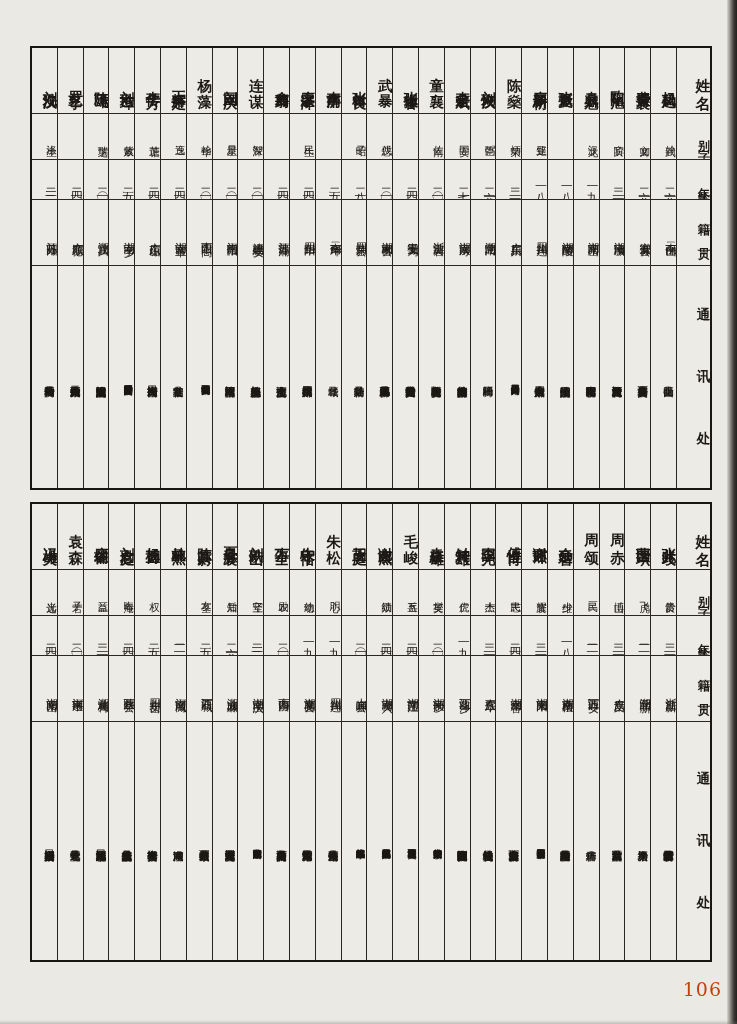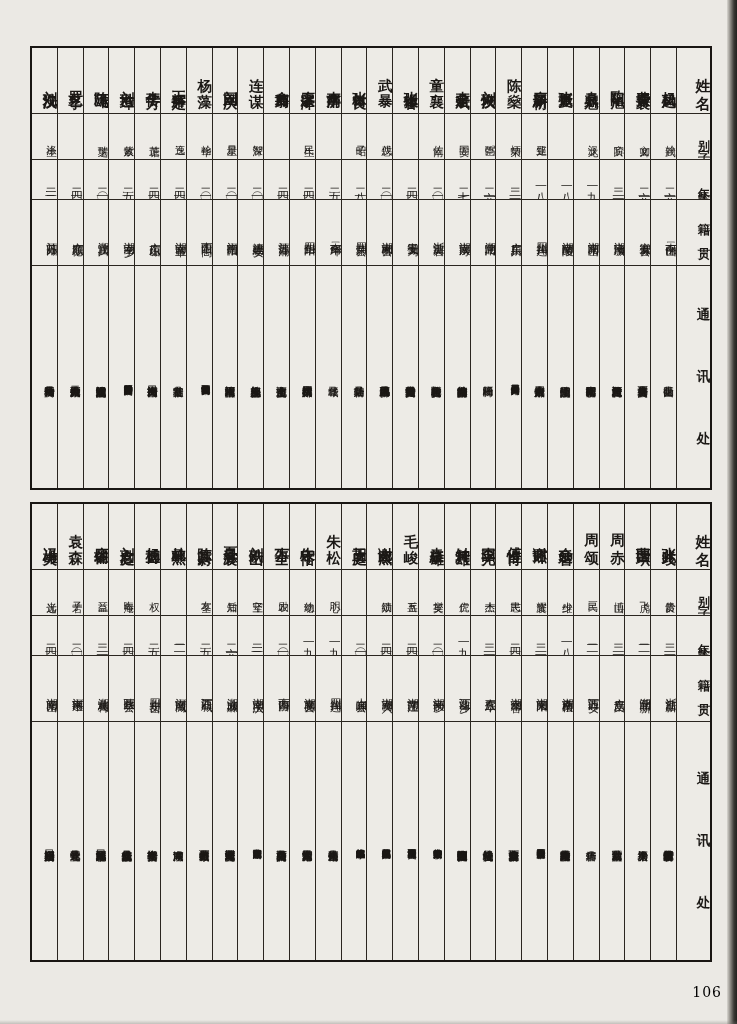--- a/index.html
+++ b/index.html
@@ -50,21 +50,21 @@
   .c-address.small{font-size:9px;line-height:10px;}
   
   .h{font-weight:bold;}
   .h-name{font-size:15px;letter-spacing:18px;padding-top:7px;line-height:1;}
   .h-courtesy{font-size:12px;letter-spacing:9px;padding-top:5px;line-height:1;}
   .h-age{font-size:12px;letter-spacing:5px;padding-top:4px;line-height:1;}
   .h-native{font-size:12.5px;letter-spacing:24px;padding-top:8px;line-height:1;}
   .h-address{font-size:13.5px;letter-spacing:62px;padding-top:24px;line-height:1;}
   .page-number{
     position:absolute;right:15px;bottom:24px;
-    font-size:14px;color:#000000;letter-spacing:1px;
+    font-size:19px;color:#c2410c;letter-spacing:1px;
     font-family:"DejaVu Serif", serif;
   }
 </style>
 </head>
 <body>
 
 <div class="page">
   <div id="table-top" class="vtable">
       <div class="col header-col">
         <div class="cell v r-name h h-name">姓名</div>

